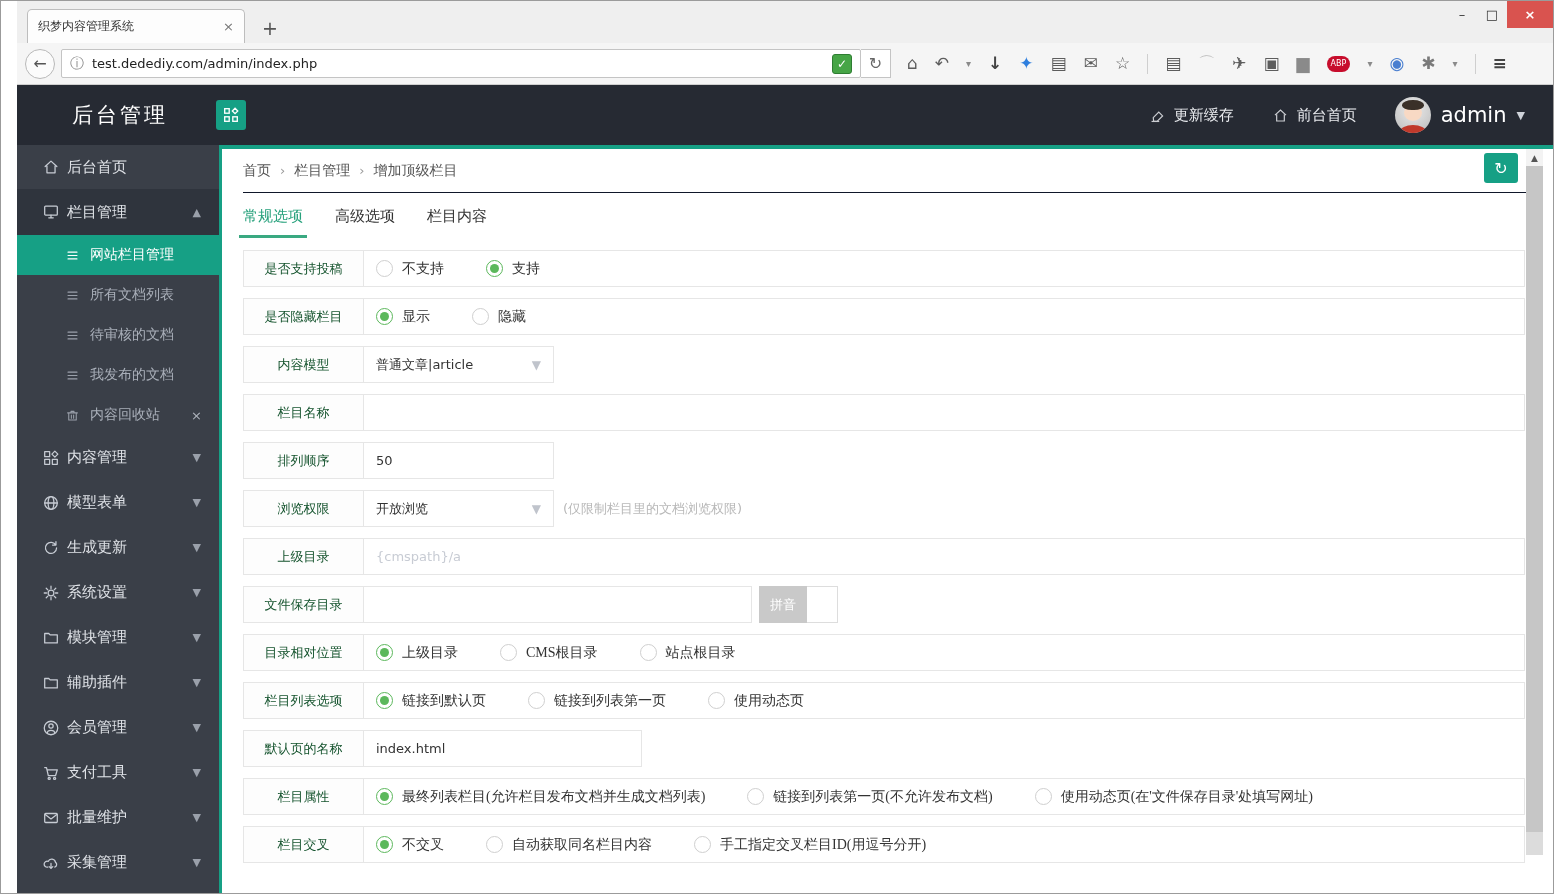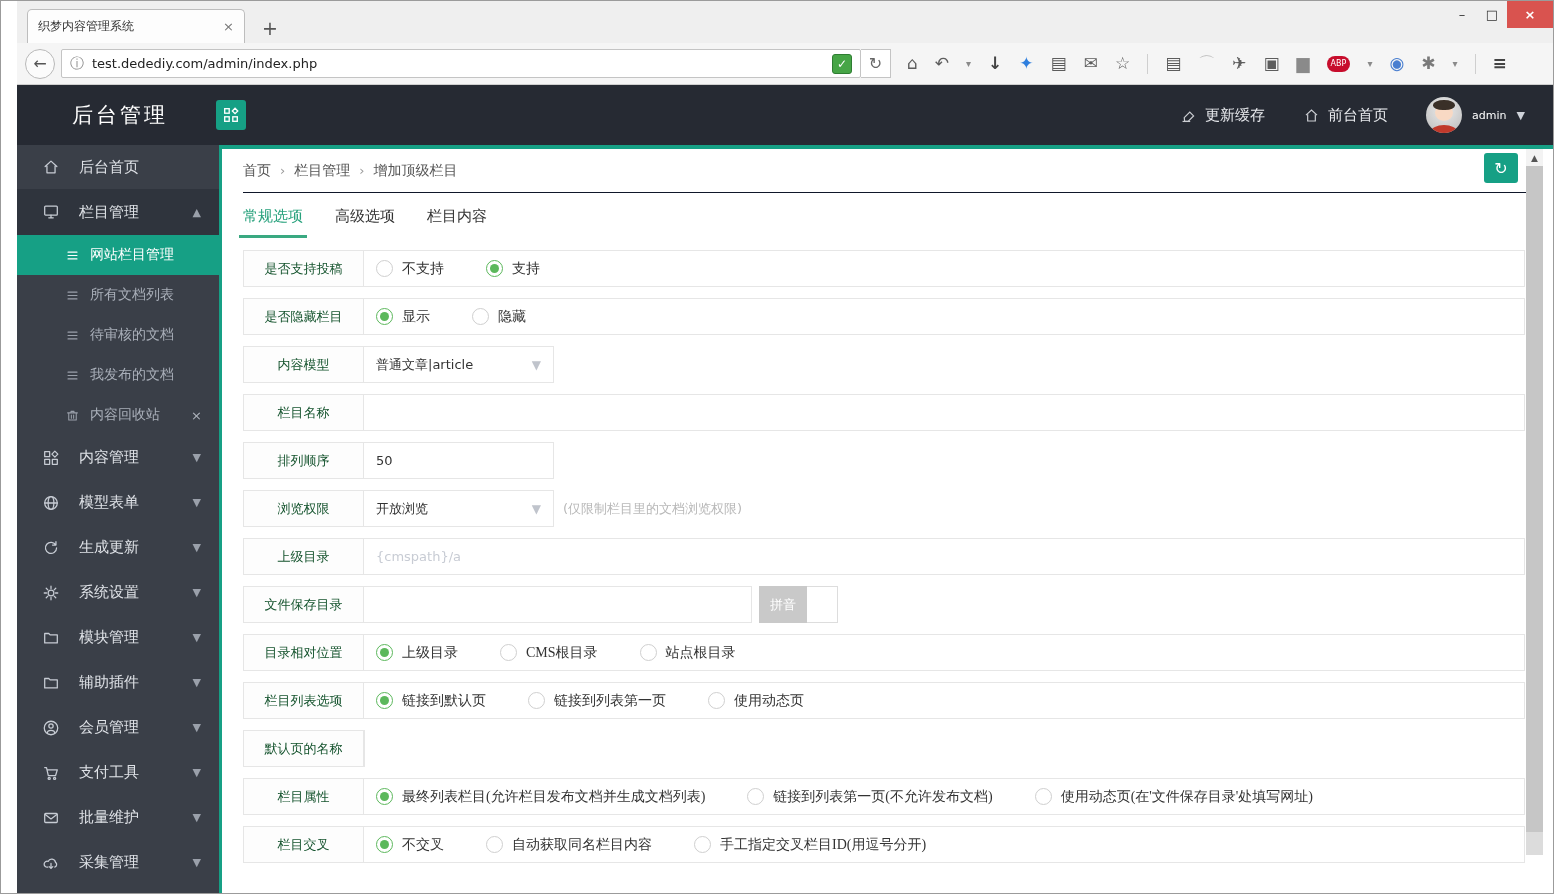--- a/index.html
+++ b/index.html
@@ -43,27 +43,27 @@
   .gridbtn { width:30px; height:30px; margin-left:48px; background:#16a085; border-radius:3px;
              display:flex; align-items:center; justify-content:center; }
   .hdr-right { margin-left:auto; display:flex; align-items:center; margin-right:28px; gap:38px; }
   .hdr-act { display:flex; align-items:center; gap:8px; font-size:15px; color:#e8eaee; cursor:pointer; }
   .hdr-act svg { opacity:.85; }
   .userbox { display:flex; align-items:center; gap:10px; cursor:pointer; }
   .avatar { width:36px; height:36px; border-radius:50%; background:radial-gradient(circle at 50% 35%, #ececec, #b9b9b9); position:relative; overflow:hidden; }
   .av-shirt { position:absolute; left:5px; bottom:-5px; width:26px; height:13px; background:#c0392b; border-radius:50% 50% 0 0; }
   .av-face { position:absolute; left:9px; top:7px; width:18px; height:17px; background:#f8d9c4; border-radius:50%; }
   .av-hair { position:absolute; left:7px; top:3px; width:22px; height:10px; background:#3a3028; border-radius:50% 50% 45% 45%; }
-  .uname { font-size:11px; color:#fff; }
+  .uname { font-size:21px; color:#fff; }
   .ucaret { font-size:11px; color:#cfd3da; }
 
   
   .appbody { display:flex; height:748px; }
   aside { width:205px; flex-shrink:0; background:#3a3f48; border-right:3px solid #16a085; overflow:hidden; }
-  .s-item { height:45px; display:flex; align-items:center; padding-left:25px; gap:19px; color:#dfe2e7; font-size:15px; position:relative; cursor:pointer; }
+  .s-item { height:45px; display:flex; align-items:center; padding-left:25px; gap:7px; color:#dfe2e7; font-size:15px; position:relative; cursor:pointer; }
   .s-item.s-open { background:#2f343d; height:46px; }
   .s-ico { width:18px; height:18px; color:#c7ccd4; display:flex; }
   .s-ico svg, .s-ico2 svg { width:100%; height:100%; }
   .s-caret { position:absolute; right:18px; font-size:11px; color:#9aa0aa; }
   .s-sub { height:40px; display:flex; align-items:center; padding-left:48px; gap:10px; color:#a9afb9; font-size:14px; position:relative; cursor:pointer; }
   .s-sub.s-active { background:#16a085; color:#fff; }
   .s-sub.s-active .s-ico2 { color:#fff; }
   .s-ico2 { width:15px; height:15px; color:#9aa0aa; display:flex; }
   .s-x { position:absolute; right:17px; font-size:13px; color:#aeb3bc; }
   .s-item:first-child { height:44px; }
@@ -511,20 +511,23 @@
                 <label class="fopt">
                   <span class="rad"></span>
                   <span class="fopt-lb">使用动态页</span>
                 </label>
               </div>
             </div>
           </div>
           <div class="frow wide">
             <div class="fbox">
               <div class="flabel">默认页的名称</div>
+              <div class="fctl">
+                <span class="fin-v">index.html</span>
+              </div>
             </div>
           </div>
           <div class="frow full">
             <div class="fbox">
               <div class="flabel">栏目属性</div>
               <div class="fctl">
                 <label class="fopt">
                   <span class="rad on"></span>
                   <span class="fopt-lb">最终列表栏目(允许栏目发布文档并生成文档列表)</span>
                 </label>

